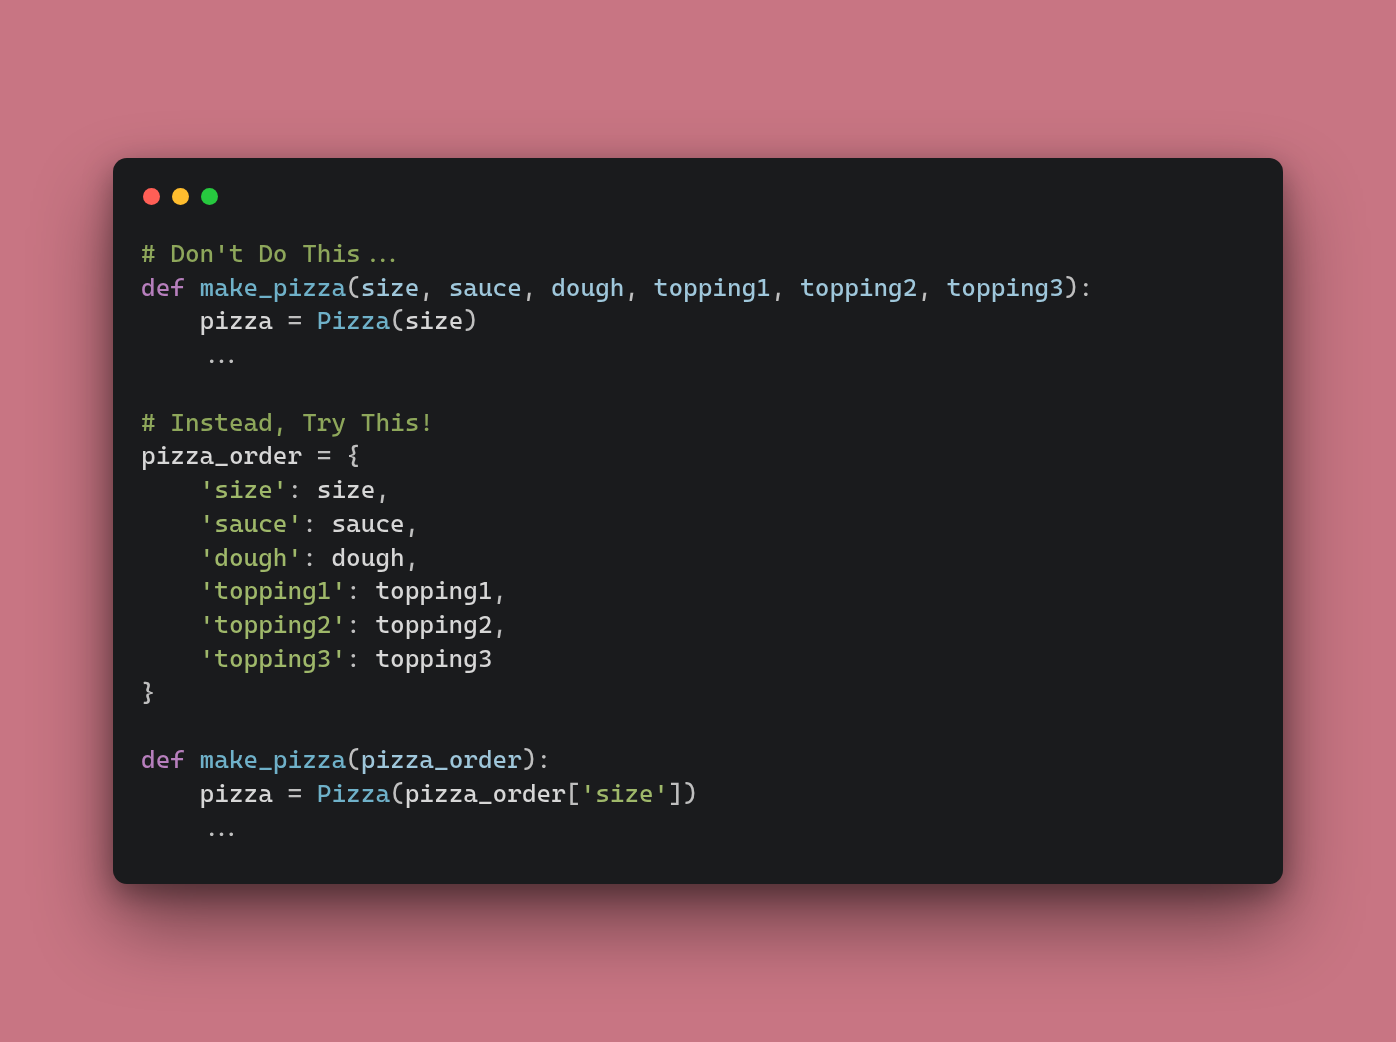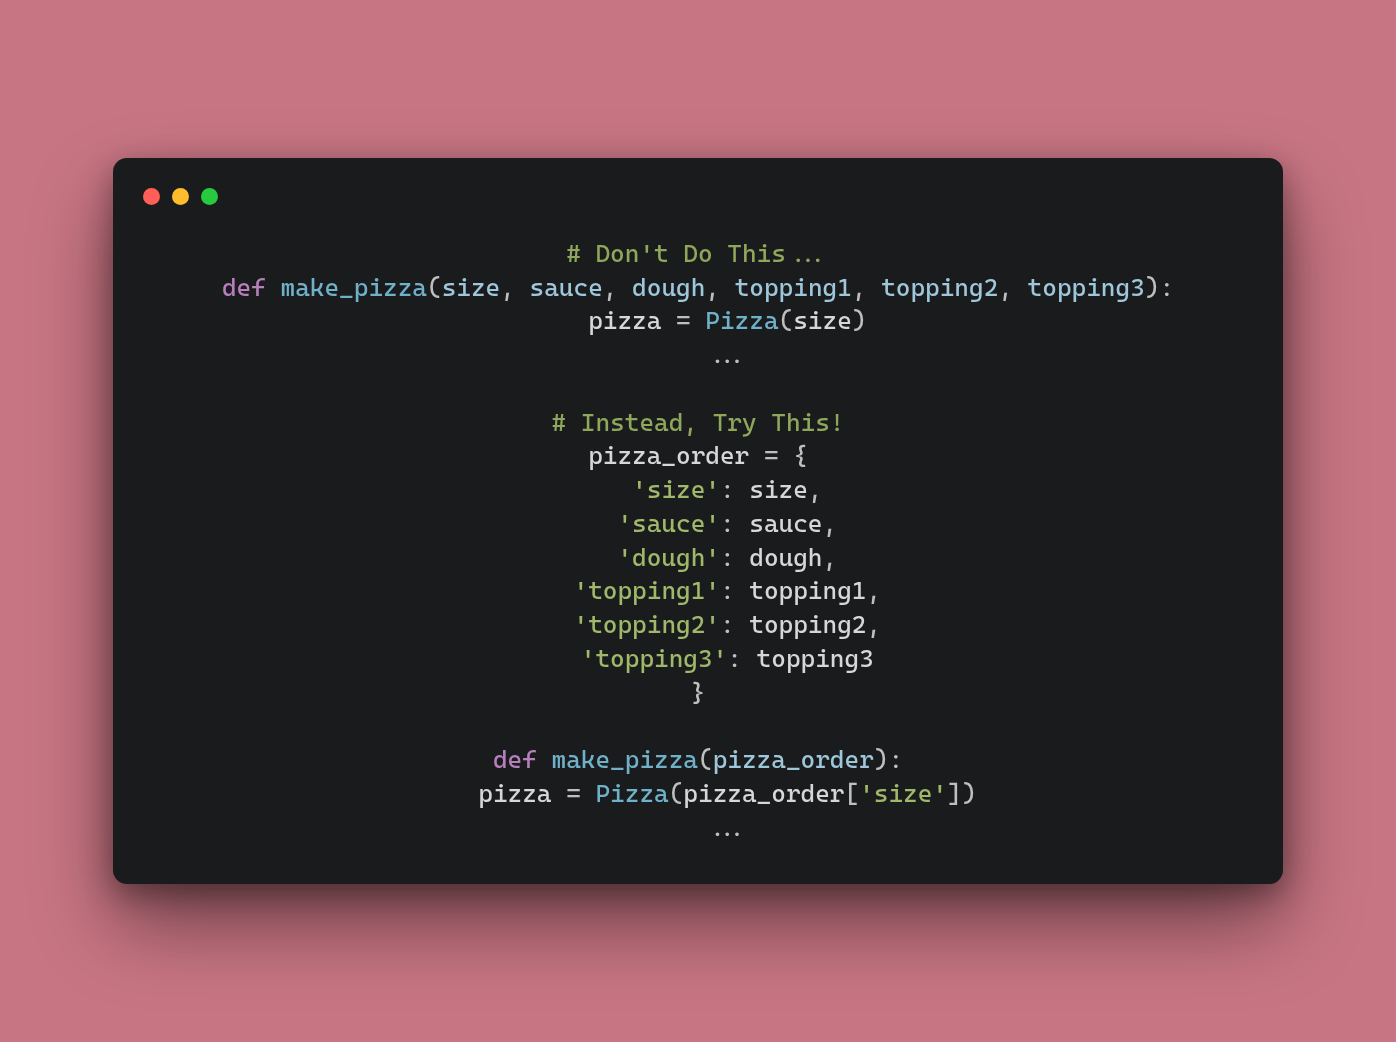--- a/index.html
+++ b/index.html
@@ -17,21 +17,20 @@
     align-items: center;
     justify-content: center;
   }
   .window {
     width: 1170px;
     background: #1a1b1d;
     border-radius: 14px;
     box-shadow: 0 40px 80px rgba(0,0,0,0.45), 0 10px 30px rgba(0,0,0,0.35);
     padding: 24px 28px 40px 28px;
     box-sizing: border-box;
-    text-align: center;
   }
   .traffic-lights {
     display: flex;
     gap: 12px;
     padding: 6px 2px 22px 2px;
   }
   .dot {
     width: 17px;
     height: 17px;
     border-radius: 50%;

